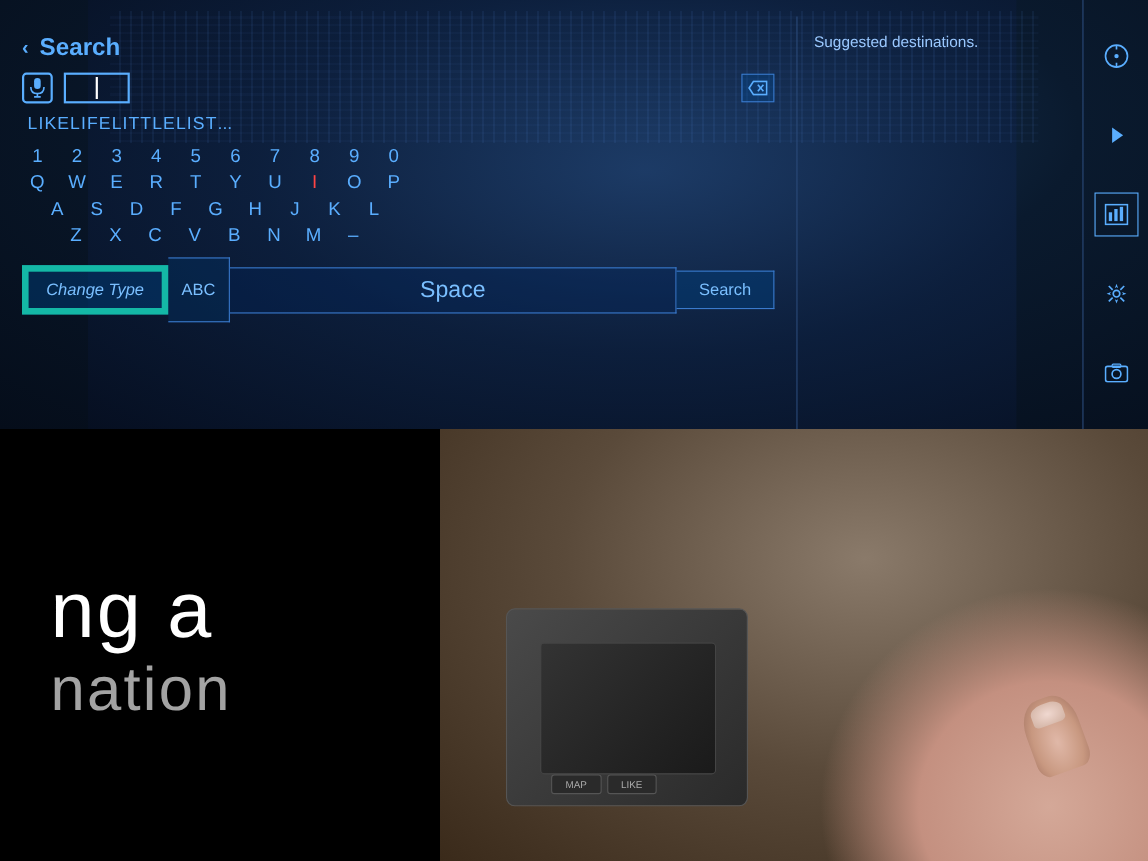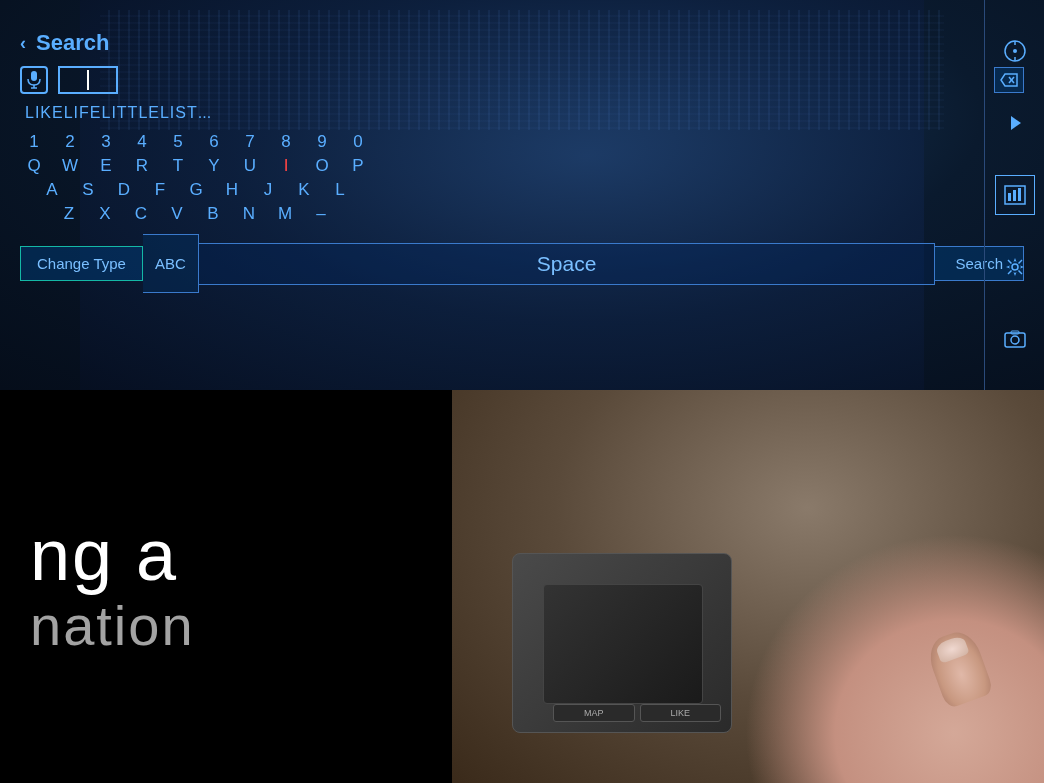--- a/index.html
+++ b/index.html
@@ -190,25 +190,26 @@
     
     .bottom-bar {
       display: flex;
       align-items: center;
       gap: 0;
       margin-top: 4px;
     }
 
     .btn-change-type {
       background: rgba(0,60,120,0.5);
-      border: 1px solid #14b8a6;
+      border: 6px solid #14b8a6;
       color: #7abfff;
       padding: 8px 16px;
       font-size: 15px;
       cursor: pointer;
+      font-style: italic;
     }
 
     .btn-abc {
       background: rgba(0,60,120,0.3);
       border: 1px solid #3a7acc;
       border-left: none;
       color: #7abfff;
       padding: 20px 12px;
       font-size: 15px;
       cursor: pointer;
@@ -283,27 +284,27 @@
 
     
     .bottom-section {
       width: 1044px;
       height: 393px;
       display: flex;
     }
 
     
     .bottom-left {
-      width: 452px;
+      width: 400px;
       height: 393px;
       background: #000;
       display: flex;
       flex-direction: column;
       justify-content: center;
-      padding: 40px 30px;
+      padding: 40px 46px;
     }
 
     .overlay-text-line1 {
       color: #fff;
       font-size: 72px;
       font-weight: 300;
       letter-spacing: 2px;
       line-height: 1.1;
     }
 
@@ -368,21 +369,21 @@
       bottom: 10px;
       left: 40px;
       display: flex;
       gap: 5px;
     }
 
     .track-btn {
       background: #2a2a2a;
       border: 1px solid #555;
       border-radius: 3px;
-      padding: 3px 30px;
+      padding: 3px 12px;
       color: #aaa;
       font-size: 9px;
     }
 
     
     .hand-overlay {
       position: absolute;
       bottom: 0;
       right: 0;
       width: 300px;
@@ -514,20 +515,23 @@
 
       <div class="bottom-bar">
         <button class="btn-change-type">Change Type</button>
         <button class="btn-abc">ABC</button>
         <button class="btn-space">Space</button>
         <button class="btn-search">Search</button>
       </div>
 
     </div>
 
+    <div class="right-panel">
+      <span class="suggested-title">Suggested destinations.</span>
+    </div>
   </div>
 
   <div class="side-icons">
     <div class="side-icon">
       <svg width="24" height="24" viewBox="0 0 24 24">
         <circle cx="12" cy="12" r="10" fill="none" stroke="#5aaeff" stroke-width="1.5"></circle>
         <circle cx="12" cy="12" r="2" fill="#5aaeff"></circle>
         <line x1="12" y1="2" x2="12" y2="6" stroke="#5aaeff" stroke-width="1.5"></line>
         <line x1="12" y1="18" x2="12" y2="22" stroke="#5aaeff" stroke-width="1.5"></line>
       </svg>

